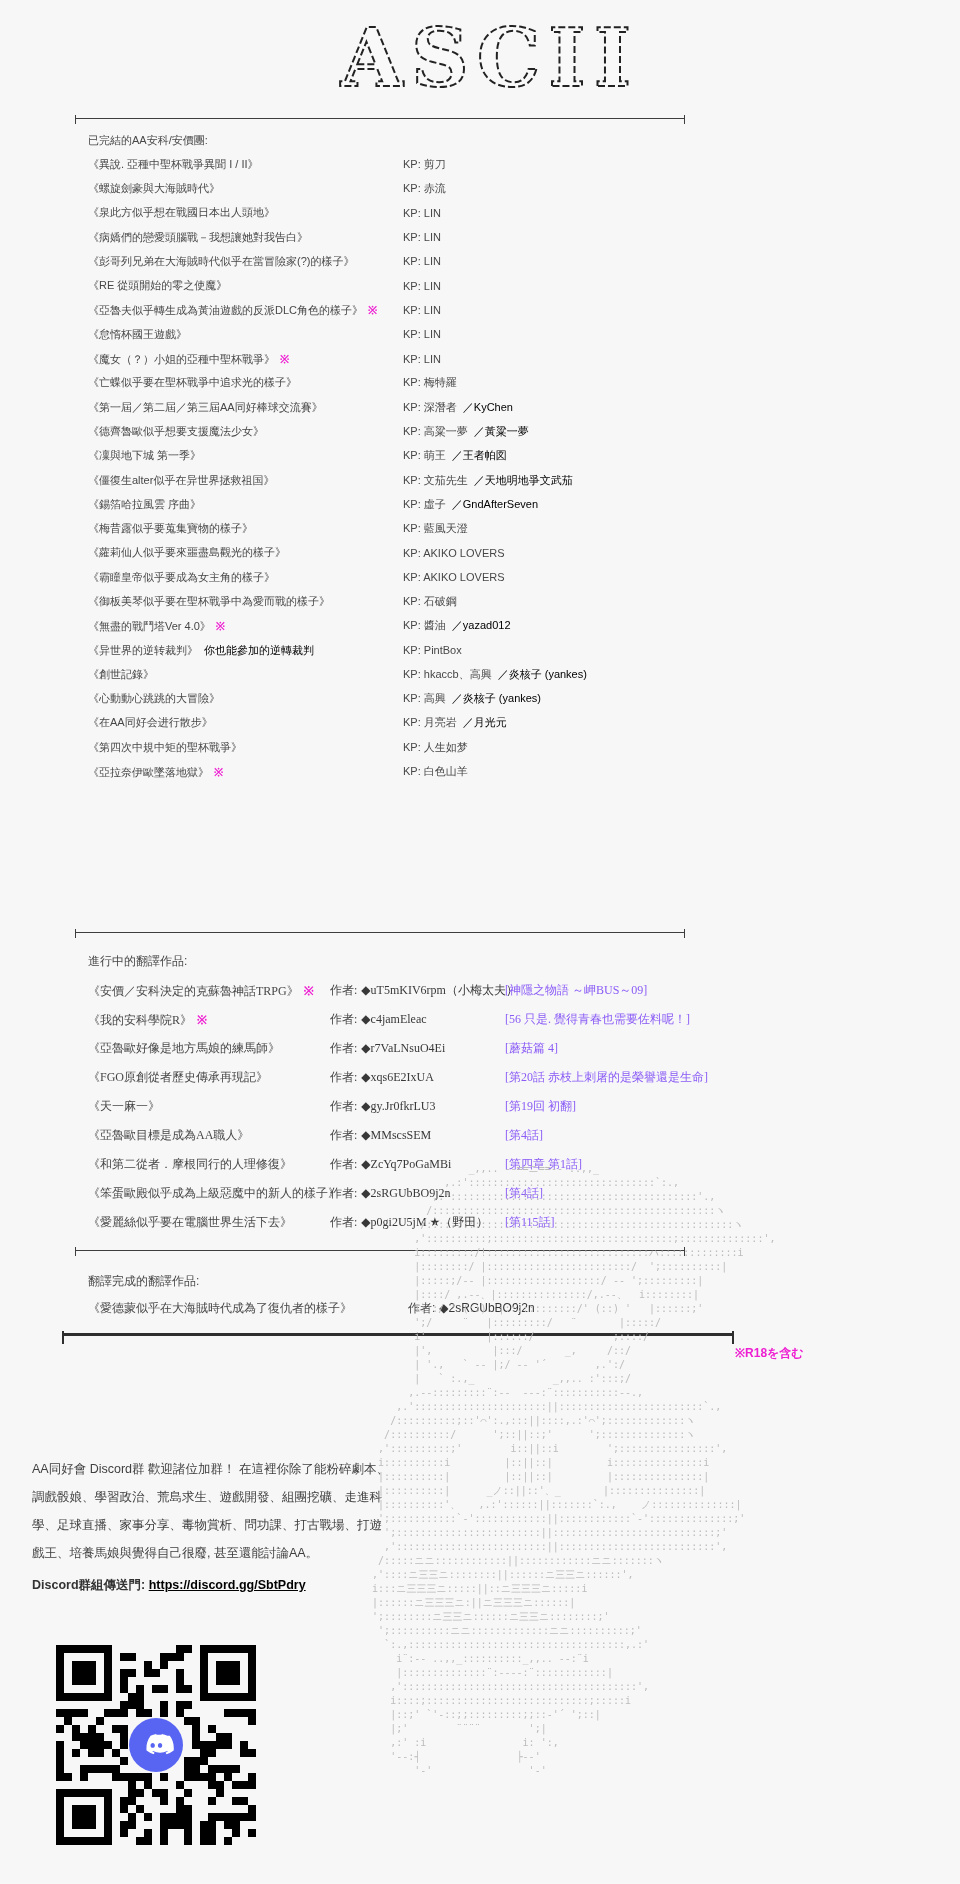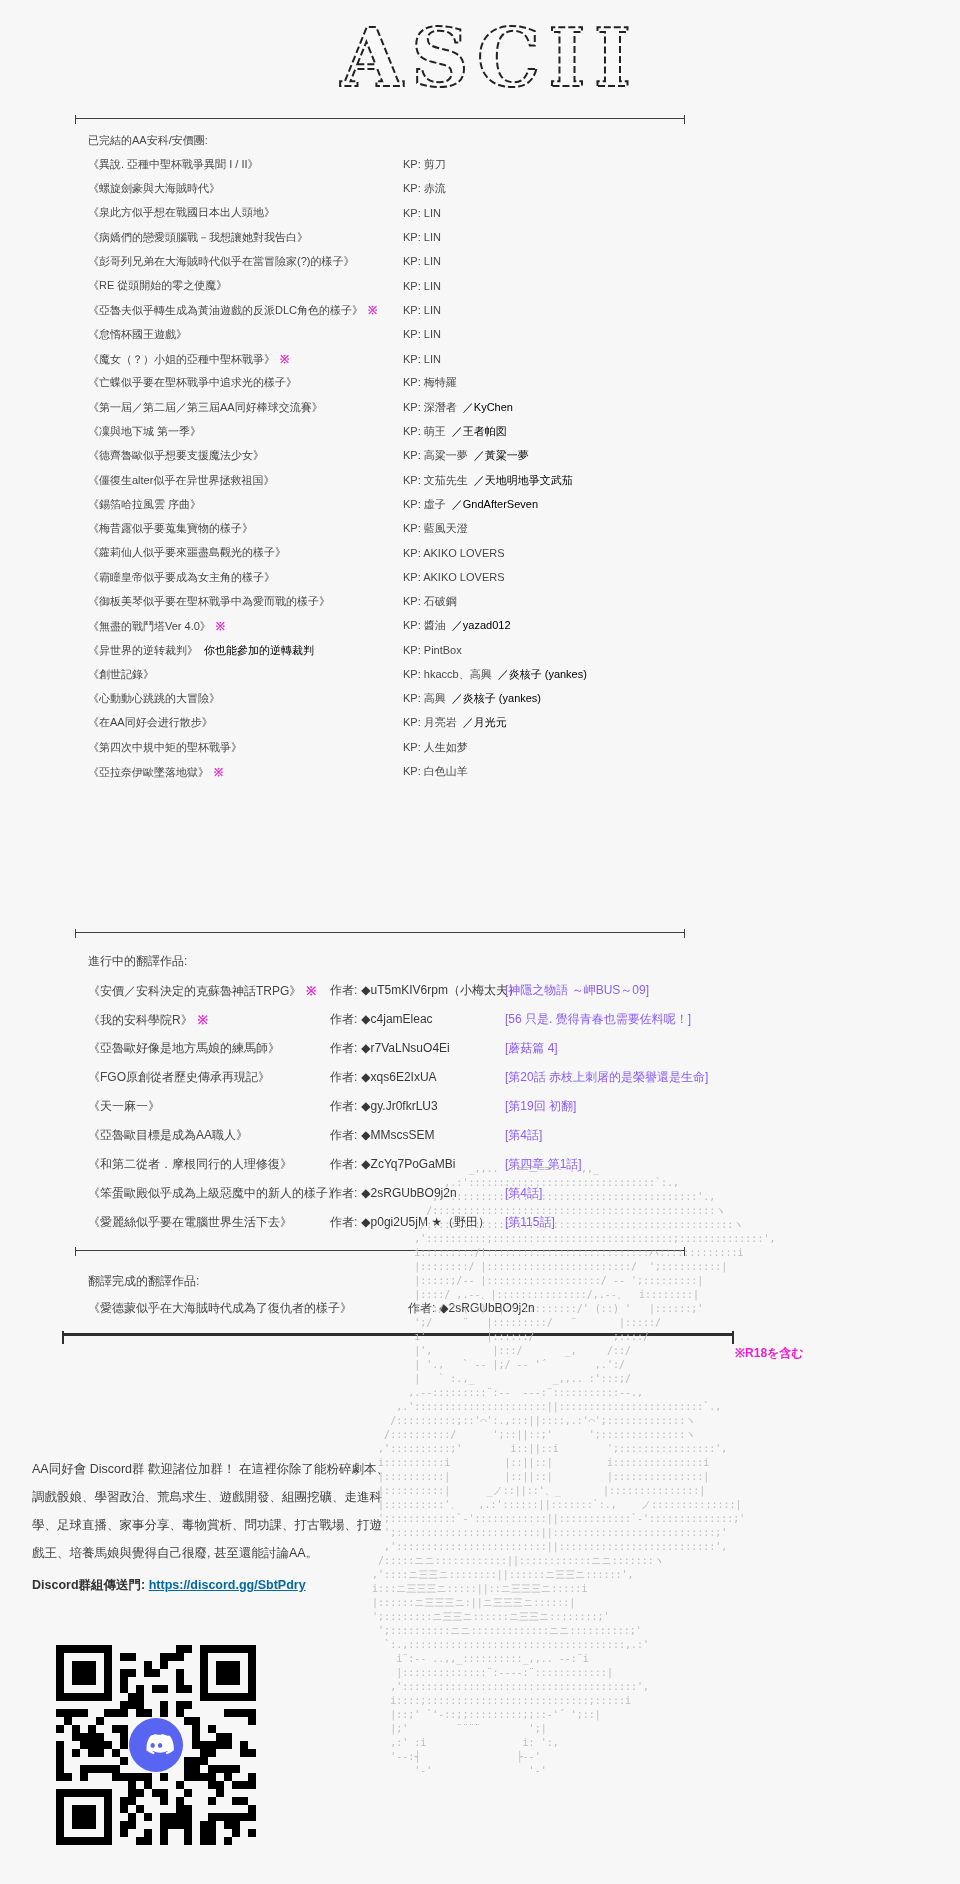--- a/index.html
+++ b/index.html
@@ -20,35 +20,35 @@
   
   .sec1{position:absolute;left:88px;top:128px;width:740px;font-size:11px;}
   .sec1 .hd{height:24px;line-height:24px;}
   .sec1 .row{display:grid;grid-template-columns:307px 1fr;height:24.3px;align-items:center;white-space:nowrap;gap:8px;}
   .g{color:#000000;margin-left:6px;}
   .x{color:#ee1ed2;margin-left:5px;font-weight:bold;}
 
   
   .sec2{position:absolute;left:88px;top:946px;width:790px;font-size:12px;}
   .sec2 .hd{height:30px;line-height:30px;}
-  .sec2 .row{display:grid;grid-template-columns:242px 175px 1fr;height:29px;align-items:center;white-space:nowrap;}
+  .sec2 .row{display:grid;grid-template-columns:242px 175px 1fr;height:29px;align-items:center;white-space:nowrap;font-family:Liberation Serif, serif;}
   .pg{color:#8b5cf6;}
   .au .code{margin-left:4px;color:#383838;}
 
   
   .sec3{position:absolute;left:88px;top:1268px;width:740px;font-size:12px;}
   .sec3 .hd{height:26px;line-height:26px;}
   .sec3 .row{display:grid;grid-template-columns:320px 1fr;height:28px;align-items:center;white-space:nowrap;}
 
   .r18-note{position:absolute;left:735px;top:1344px;font-size:12px;font-weight:bold;color:#ee1ed2;}
 
   
   .blurb{position:absolute;left:32px;top:1455px;width:360px;font-size:12.5px;line-height:28px;color:#3f3f3f;}
   .portal{position:absolute;left:32px;top:1577px;font-size:12.5px;font-weight:bold;color:#333;}
-  .portal a{color:#0369a1;text-decoration:underline;font-weight:bold;}
+  .portal a{color:#000000;text-decoration:underline;font-weight:bold;}
 
   .qr{position:absolute;left:56px;top:1645px;width:200px;height:200px;}
   .dlogo{position:absolute;left:129px;top:1718px;width:54px;height:54px;border-radius:50%;
          background:#5865F2;display:flex;align-items:center;justify-content:center;}
   .dlogo svg{width:36px;height:36px;}
 
   
   .aa{position:absolute;left:348px;top:1162px;margin:0;font-family:"DejaVu Sans Mono",monospace;
       font-size:10px;line-height:14px;color:#bcbcbc;white-space:pre;}
 </style>
@@ -109,26 +109,26 @@
       </div>
     <div class="row">
         <span><span>《亡蝶似乎要在聖杯戰爭中追求光的樣子》</span><span class="x"></span></span>
         <span><span>KP:</span> <span>梅特羅</span><span class="g"></span></span>
       </div>
     <div class="row">
         <span><span>《第一屆／第二屆／第三屆AA同好棒球交流賽》</span><span class="x"></span></span>
         <span><span>KP:</span> <span>深潛者</span><span class="g">／KyChen</span></span>
       </div>
     <div class="row">
+        <span><span>《德齊魯歐似乎想要支援魔法少女》</span><span class="x"></span></span>
+        <span><span>KP:</span> <span>高粱一夢</span><span class="g">／黃粱一夢</span></span>
+      </div>
+    <div class="row">
         <span><span>《凜與地下城 第一季》</span><span class="x"></span></span>
         <span><span>KP:</span> <span>萌王</span><span class="g">／王者帕図</span></span>
-      </div>
-    <div class="row">
-        <span><span>《德齊魯歐似乎想要支援魔法少女》</span><span class="x"></span></span>
-        <span><span>KP:</span> <span>高粱一夢</span><span class="g">／黃粱一夢</span></span>
       </div>
     <div class="row">
         <span><span>《僵復生alter似乎在异世界拯救祖国》</span><span class="x"></span></span>
         <span><span>KP:</span> <span>文茄先生</span><span class="g">／天地明地爭文武茄</span></span>
       </div>
     <div class="row">
         <span><span>《錫箔哈拉風雲 序曲》</span><span class="x"></span></span>
         <span><span>KP:</span> <span>虛子</span><span class="g">／GndAfterSeven</span></span>
       </div>
     <div class="row">

